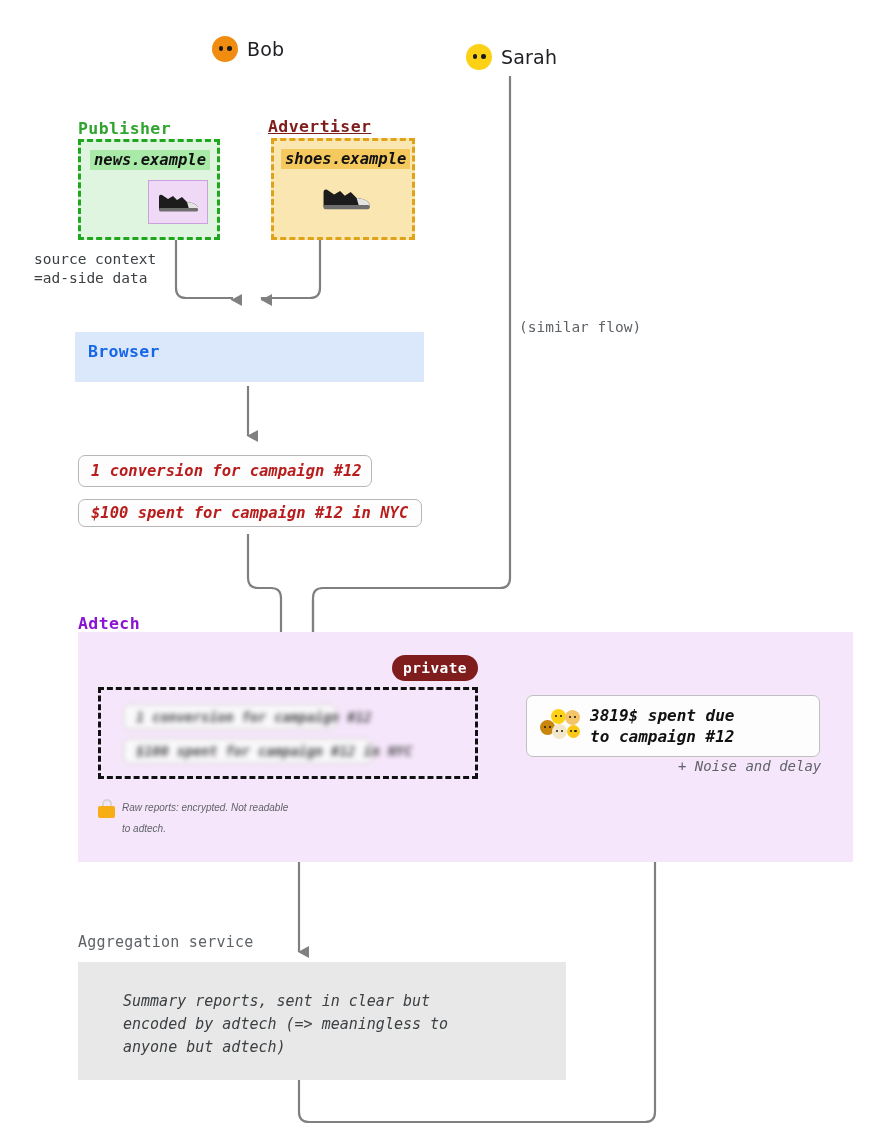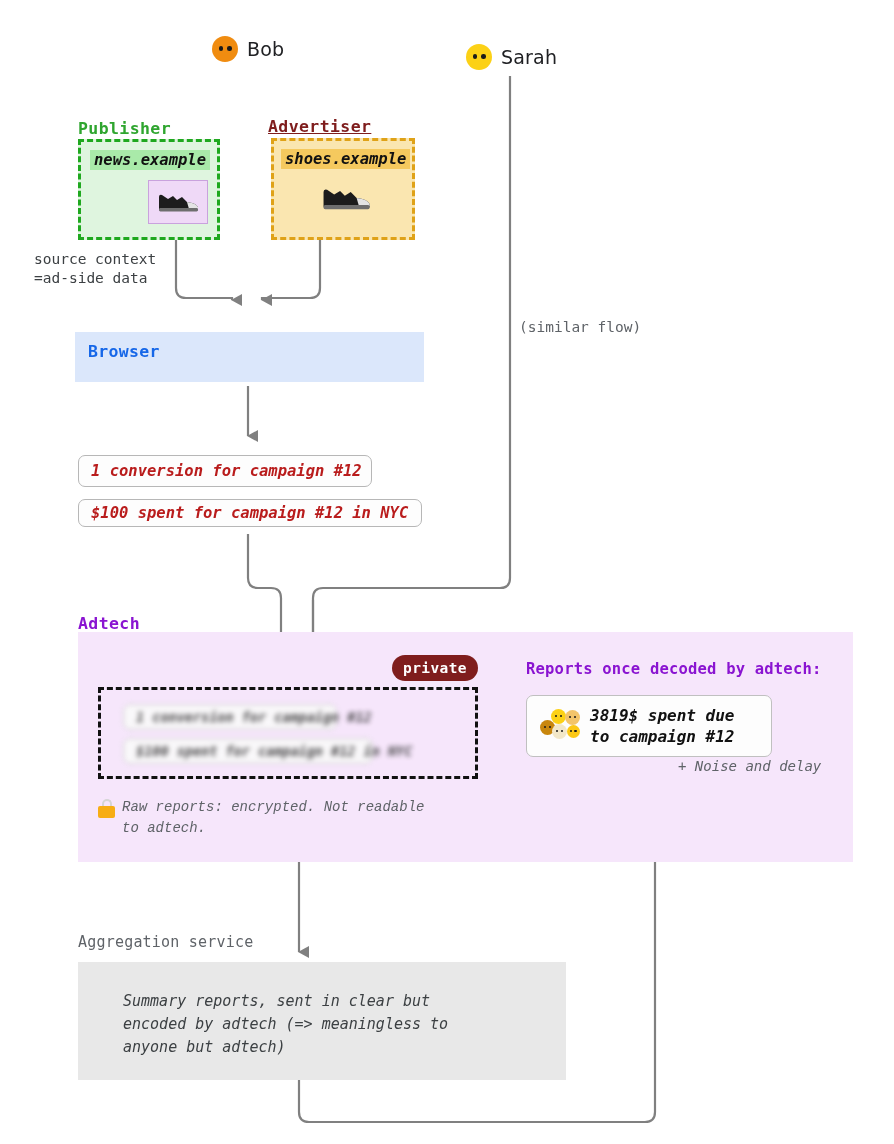--- a/index.html
+++ b/index.html
@@ -182,23 +182,23 @@
     letter-spacing: 0.4px;
     z-index: 5;
   }
   .raw-note {
     display: flex;
     align-items: flex-start;
     gap: 7px;
     z-index: 4;
   }
   .raw-note .txt {
-    font-family: Liberation Mono, monospace;
-    font-style: italic;
-    font-size: 14px;
+    font-family: Liberation Sans, sans-serif;
+    font-style: italic;
+    font-size: 10px;
     color: #5f6368;
     line-height: 21px;
     white-space: pre;
   }
   .lock {
     width: 17px; height: 19px;
     position: relative;
     flex: 0 0 auto;
     margin-top: 2px;
   }
@@ -396,23 +396,22 @@
 
   <div class="raw-note abs" style="left:98px; top:797px; width:400px;">
     <span class="lock">
       <i class="shackle"></i>
         <i class="body"></i>
     </span>
     <span class="txt">Raw reports: encrypted. Not readable
 to adtech.</span>
   </div>
 
-  <div class="reports-head abs" style="left:526px; top:660px;">Reports once decoded by adtech:</div>
-
-  <div class="decoded-box abs" style="left:526px; top:695px; width:246px; height:62px;">
+
+  <div class="decoded-box abs" style="left:526px; top:695px; width:294px; height:62px;">
     <span class="face-cluster">
       <i class="face" style="left:0px;  top:13px; width:15px; height:15px; background:#c8860d;">
         <i class="eye" style="left:3.6px;top:5.6px;width:2.6px;height:2.6px;"></i>
         <i class="eye" style="left:8.6px;top:5.6px;width:2.6px;height:2.6px;"></i>
       </i>
       <i class="face" style="left:11px; top:2px;  width:15px; height:15px; background:#fcd116;">
         <i class="eye" style="left:3.6px;top:5.6px;width:2.6px;height:2.6px;"></i>
         <i class="eye" style="left:8.6px;top:5.6px;width:2.6px;height:2.6px;"></i>
       </i>
       <i class="face" style="left:25px; top:3px;  width:15px; height:15px; background:#f3c46a;">

